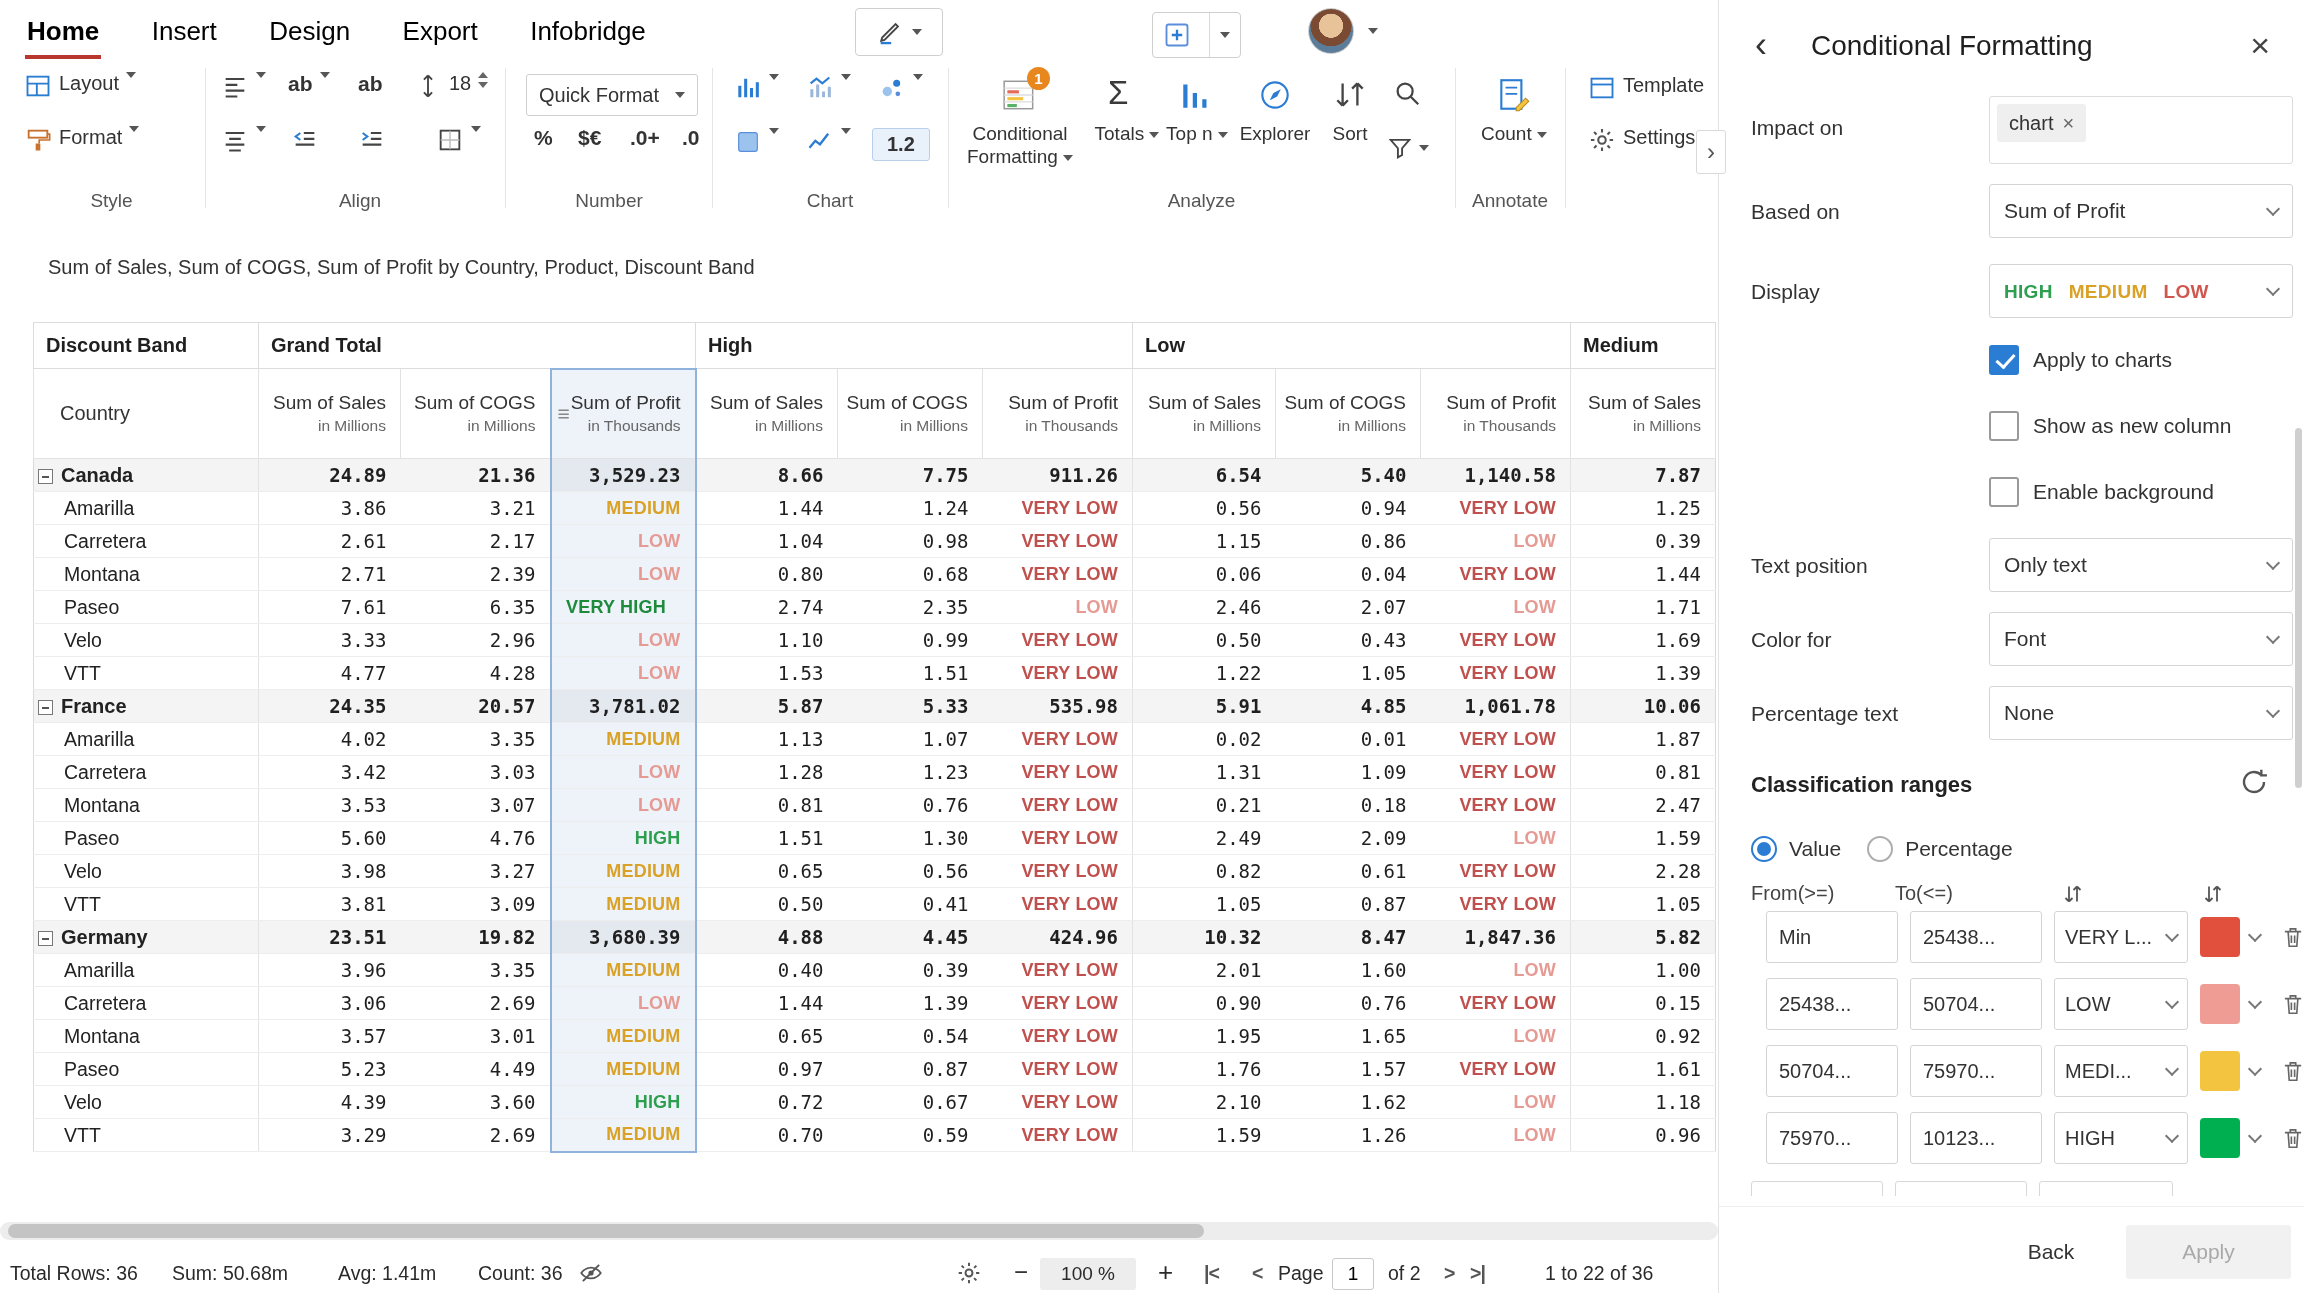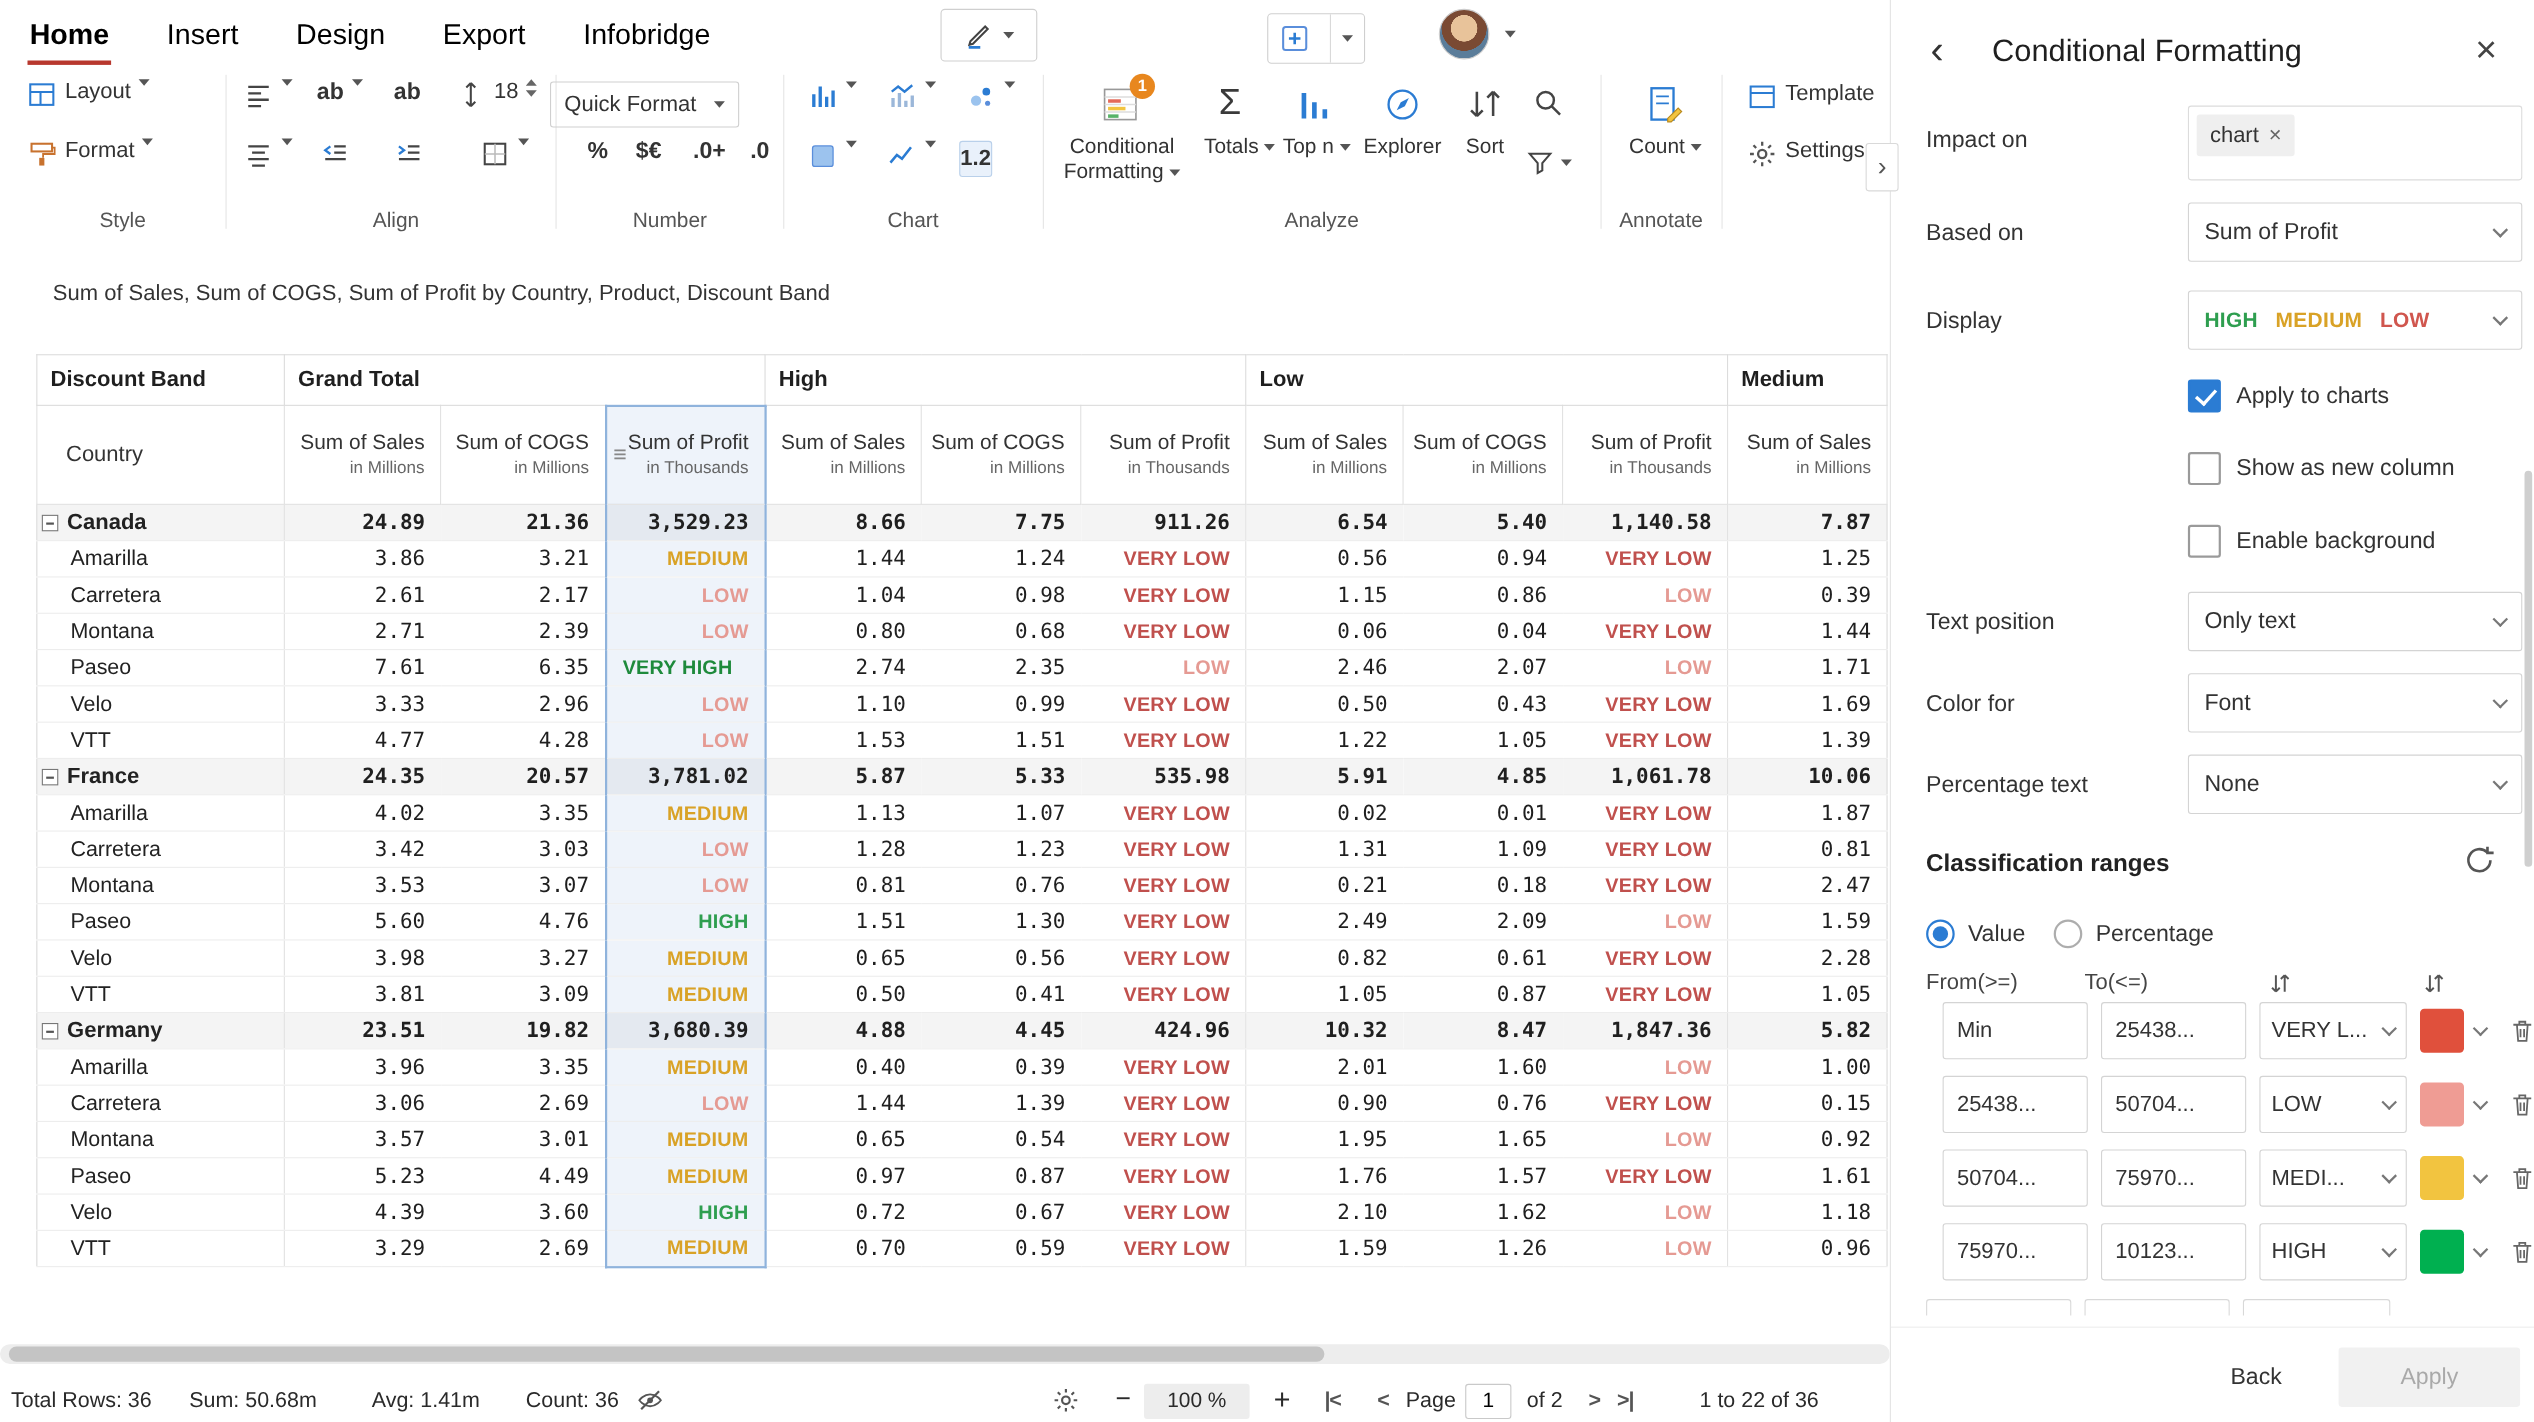--- a/index.html
+++ b/index.html
@@ -38,21 +38,21 @@
 .abtxt{font-size:21px;font-weight:600}
 .sizeval{font-size:20px}
 .stepper{display:inline-flex;flex-direction:column;gap:4px}
 .stepper i{width:0;height:0;border-left:5px solid transparent;border-right:5px solid transparent}
 .stepper .up{border-bottom:6px solid #666}
 .stepper .down{border-top:6px solid #666}
 .qf{position:absolute;height:42px;border:1px solid #cfcfcf;border-radius:3px;display:flex;
   align-items:center;justify-content:space-between;padding:0 12px;font-size:20px;width:172px;color:#333}
 .ntxt span{font-size:21px;font-weight:600}
 .decbadge{background:#e9f1fb;border:1px solid #b9d0ea;font-weight:700;font-size:20px;
-  padding:4px 0;border-radius:3px;color:#333}
+  padding:4px 14px;border-radius:3px;color:#333}
 .bigbtn{position:absolute;top:8px;height:118px;display:flex;flex-direction:column;align-items:center;
   gap:9px;padding-top:6px}
 .bic{position:relative;width:38px;height:38px}
 .bic svg{width:100%;height:100%}
 .badge{position:absolute;top:-9px;right:-11px;background:#e8871e;color:#fff;font-size:15px;
   width:23px;height:23px;border-radius:50%;display:flex;align-items:center;justify-content:center;font-weight:700}
 .blabel{font-size:19px;color:#333;text-align:center;line-height:1.2}
 .sigma{font-size:33px;color:#3a3a3a;line-height:1}
 .iconbtn{position:absolute;display:flex;align-items:center;gap:5px}
 .expander-btn{position:absolute;left:1696px;top:130px;width:30px;height:44px;border:1px solid #d9d9d9;
@@ -283,21 +283,21 @@
       <span class="ric">
             <svg viewBox="0 0 24 24">
               <rect x="4" y="4" width="16" height="16" fill="none" stroke="#444" stroke-width="1.6"></rect>
               <path d="M4 12h16M12 4v16" stroke="#bbb" stroke-width="1.2"></path>
             </svg>
           </span>
       <span class="dd"></span>
     </div>
     <div class="glabel" style="left:215px;width:290px">Align</div>
 
-    <div class="qf" style="left:500px;top:12px">
+    <div class="qf" style="left:526px;top:12px">
       <span>Quick Format</span>
       <span class="dd"></span>
     </div>
     <div class="rbtn ntxt" style="left:528px;top:64px">
           <span>%</span>
         </div>
     <div class="rbtn ntxt" style="left:572px;top:64px">
           <span>$€</span>
         </div>
     <div class="rbtn ntxt" style="left:624px;top:64px">

